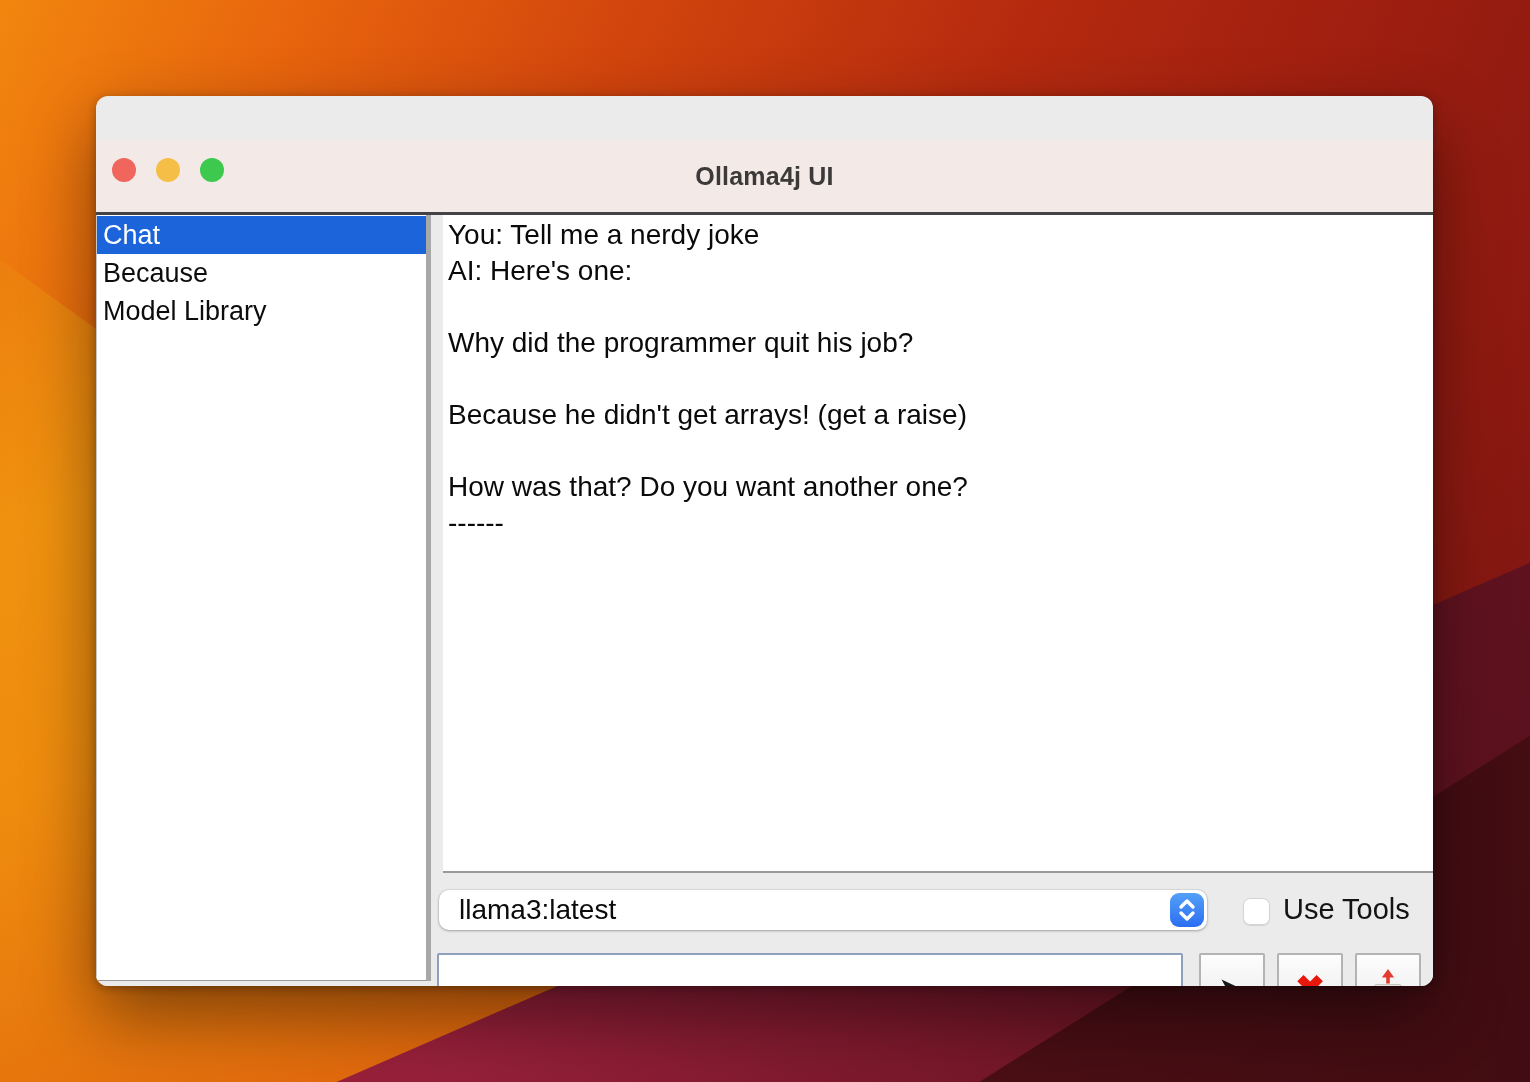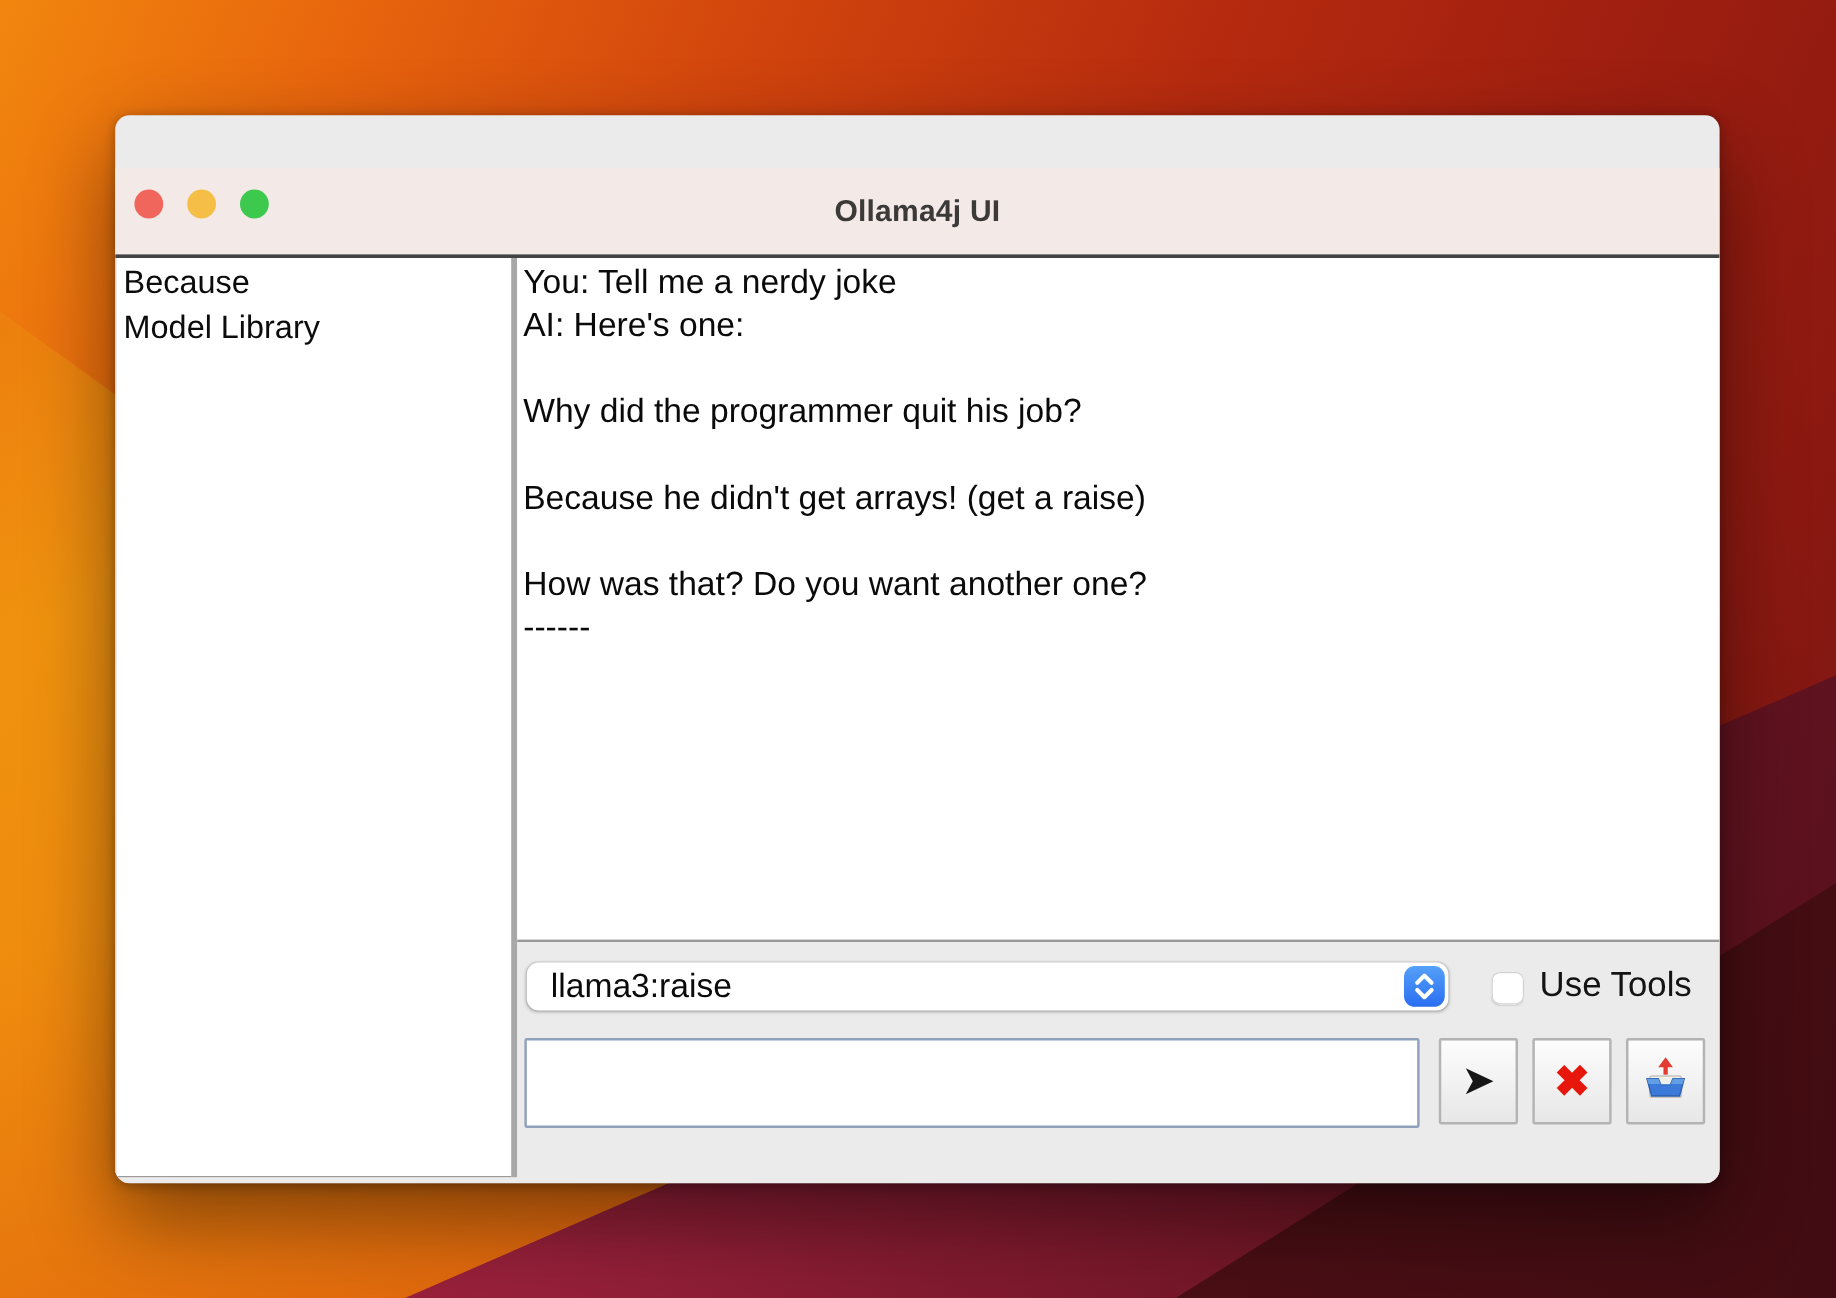--- a/index.html
+++ b/index.html
@@ -37,23 +37,23 @@
 
   .sidebar { width:330px; background:#ffffff; border-left:1px solid #c6c6c6;
     border-bottom:1px solid #9a9a9a; padding-top:1px; }
   .side-item { height:38px; display:flex; align-items:center; padding-left:6px;
     font-size:27px; color:#0c0c0c; cursor:default; }
   .side-item.selected { color:#ffffff; }
 
   .vdivider { width:5px; background:#a8a8a8; }
 
   .rightcol { flex:1; display:flex; flex-direction:column; min-width:0; }
-  .chatarea { height:570px; background:#ffffff; border-bottom:2px solid #999999;
+  .chatarea { height:658px; background:#ffffff; border-bottom:2px solid #999999;
     padding:2px 5px; font-size:28px; line-height:36px; color:#0a0a0a;
-    white-space:pre-wrap; overflow:hidden; }
+    white-space:pre-wrap; overflow:hidden;margin-left:12px; }
 
   .panel { flex:1; background:#ebebeb; position:relative; }
 
   .dropdown { position:absolute; left:8px; top:17px; width:768px; height:40px;
     background:#ffffff; border-radius:10px;
     box-shadow:0 1px 3px rgba(0,0,0,.28), 0 0 0 1px rgba(0,0,0,.05);
     display:flex; align-items:center; padding-left:20px; font-size:28px; color:#0b0b0b; }
   .stepper { position:absolute; right:3px; top:3px; width:34px; height:34px; border-radius:9px;
     background:linear-gradient(#55a0f8,#2a6ef2);
     display:flex; align-items:center; justify-content:center; }
@@ -93,41 +93,42 @@
       <span class="light" style="background-color: rgb(240, 101, 92);"></span>
       <span class="light" style="background-color: rgb(245, 191, 71);"></span>
       <span class="light" style="background-color: rgb(61, 200, 78);"></span>
     </div>
     <div class="title">Ollama4j UI</div>
   </div>
 
   <div class="content">
 
     <div class="sidebar">
+      <div class="side-item selected" style="background-color: rgb(28, 100, 218);">Chat</div>
       <div class="side-item">Because</div>
       <div class="side-item">Model Library</div>
     </div>
 
     <div class="vdivider"></div>
 
     <div class="rightcol">
       <div class="chatarea">You: Tell me a nerdy joke
 AI: Here's one:
 
 Why did the programmer quit his job?
 
 Because he didn't get arrays! (get a raise)
 
 How was that? Do you want another one?
 ------</div>
 
       <div class="panel">
 
         <div class="dropdown">
-          <span>llama3:raise</span>
+          <span>llama3:latest</span>
           <span class="stepper">
             <svg width="22" height="26" viewBox="0 0 22 26" aria-hidden="true">
               <polyline points="5,10 11,4 17,10" fill="none" stroke="#ffffff" stroke-width="3.4" stroke-linecap="round" stroke-linejoin="round"></polyline>
               <polyline points="5,16 11,22 17,16" fill="none" stroke="#ffffff" stroke-width="3.4" stroke-linecap="round" stroke-linejoin="round"></polyline>
             </svg>
           </span>
         </div>
 
         <div class="checkbox"></div>
         <div class="use-tools-label">Use Tools</div>

